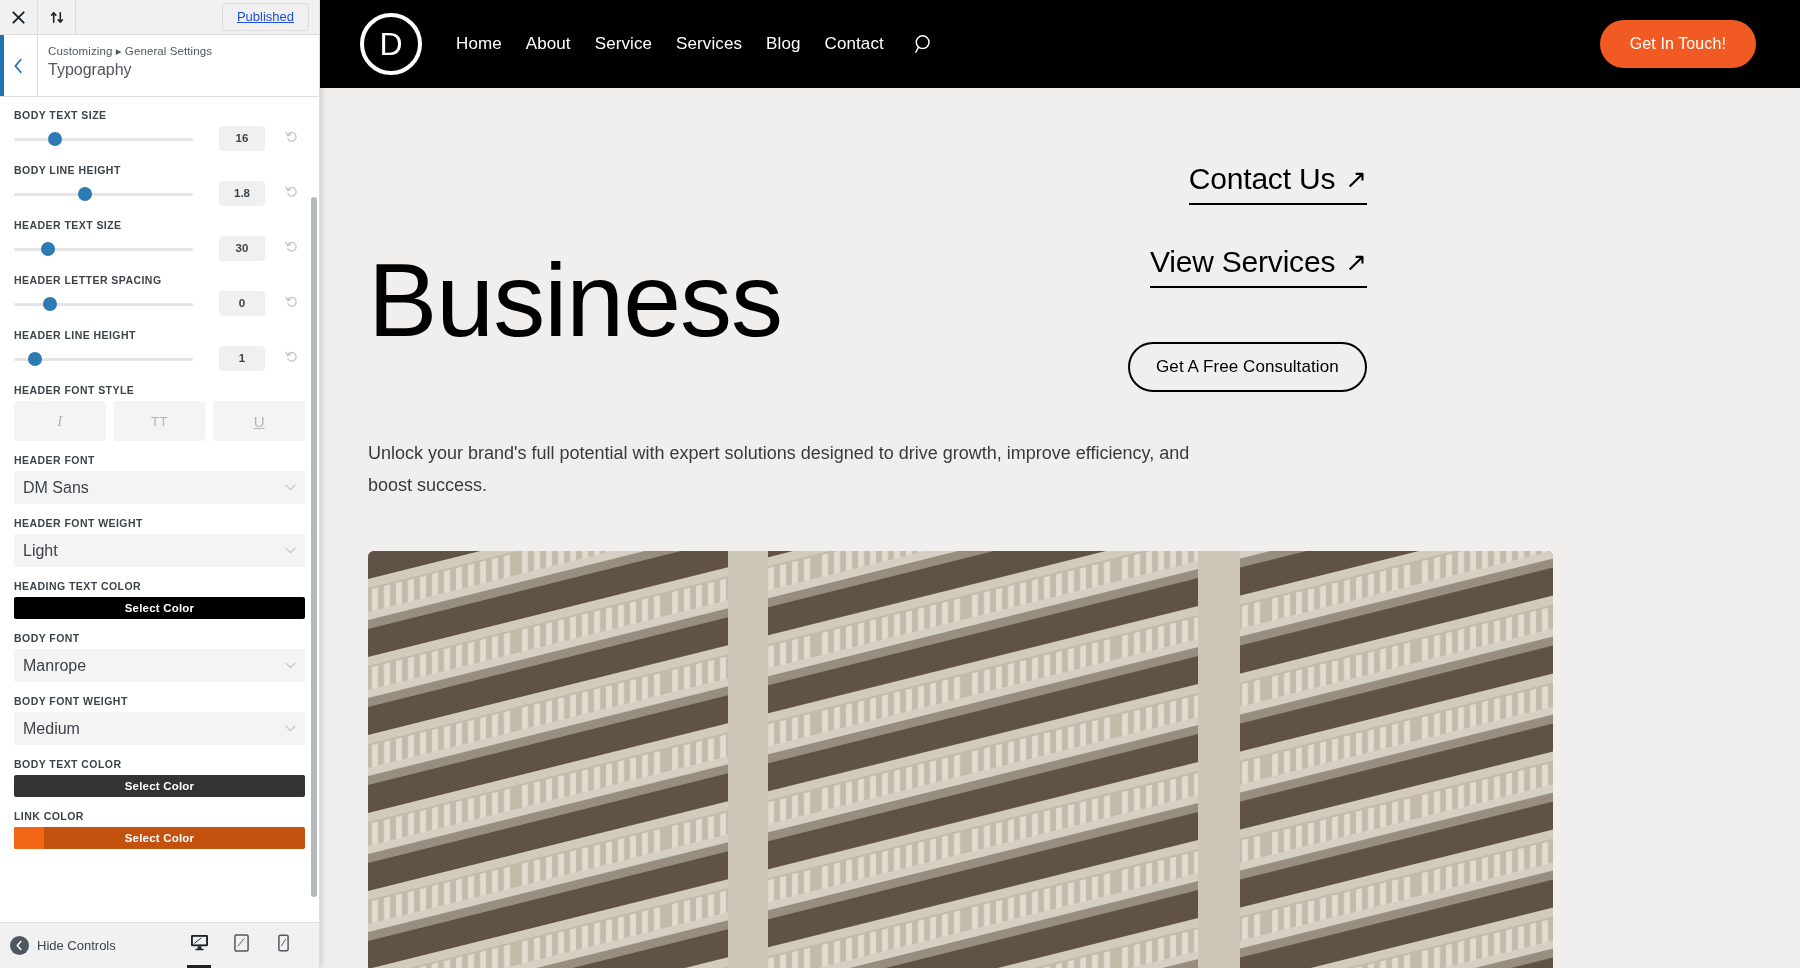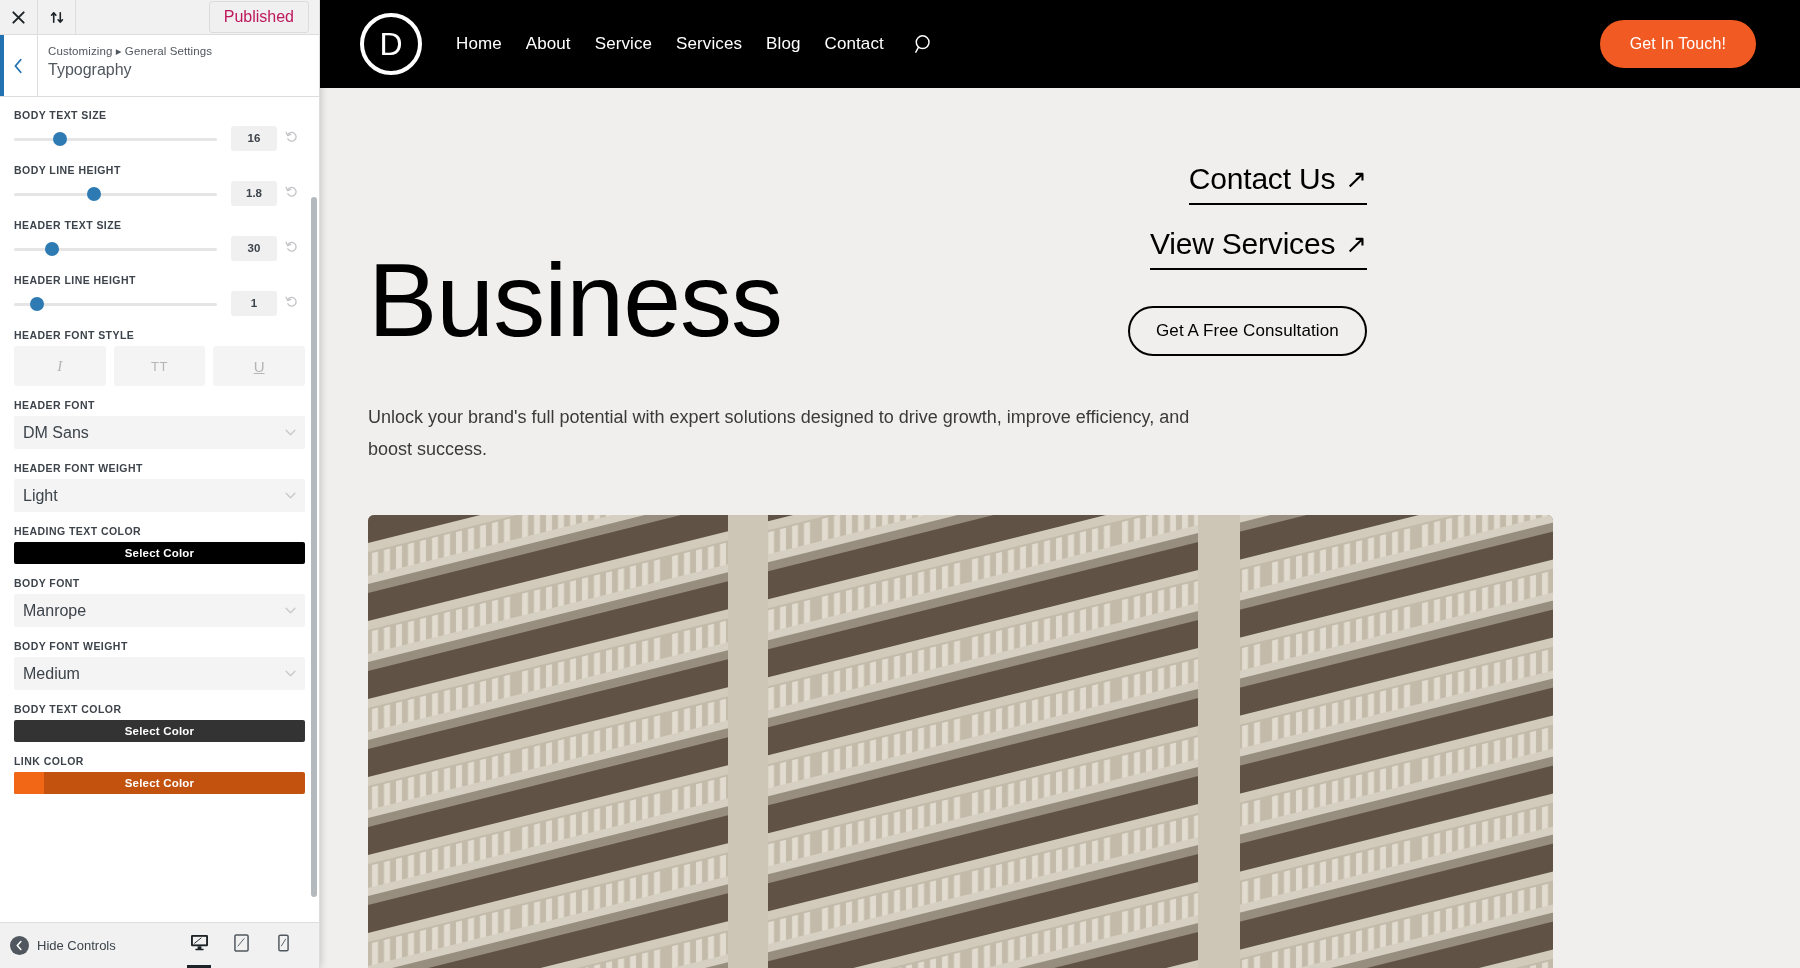--- a/index.html
+++ b/index.html
@@ -27,24 +27,25 @@
     display: flex; align-items: stretch;
   }
   .topbar-btn {
     width: 38px; display: flex; align-items: center; justify-content: center;
     border-right: 1px solid #ddd; cursor: pointer; color: #1d2327;
   }
   .topbar-btn svg { display: block; }
   .topbar-spacer { flex: 1; }
   .published-btn {
     align-self: center; margin-right: 10px;
-    background: #f0f0f1; color: #be185d;
+    background: #f0f0f1; color: #1d4ed8;
     border: 1px solid #dcdcde; border-radius: 3px;
-    font-size: 16px; padding: 5px 14px; line-height: 1.2;
+    font-size: 13px; padding: 5px 14px; line-height: 1.2;
     font-family: "Liberation Sans", sans-serif;
+    text-decoration: underline;
   }
 
   .cust-header {
     height: 62px; flex: 0 0 62px; background: #fff;
     border-bottom: 1px solid #ddd;
     display: flex; align-items: stretch;
   }
   .back-btn {
     width: 38px; flex: 0 0 38px;
     border-right: 1px solid #ddd;
@@ -72,21 +73,21 @@
   }
 
   .control { margin-bottom: 13px; }
   .ctl-label {
     font-size: 10.5px; font-weight: bold; color: #3c434a;
     letter-spacing: .45px; text-transform: uppercase;
     margin-bottom: 5px; display: block;
   }
 
   
-  .slider-row { display: flex; align-items: center; gap: 0; }
+  .slider-row { display: flex; align-items: center; gap: 12px; }
   .slider-track-wrap { flex: 1; position: relative; height: 14px; }
   .slider-track {
     position: absolute; left: 0; right: 8px; top: 6px; height: 3px;
     background: #e5e5e5; border-radius: 2px;
   }
   .slider-handle {
     position: absolute; top: 0; width: 14px; height: 14px;
     border-radius: 50%; background: #2e7ab3;
     transform: translateX(-50%);
   }
@@ -202,21 +203,21 @@
 
   .hero { padding: 56px 44px 0 48px; position: relative; height: 880px; }
   .hero-top { display: flex; align-items: flex-start; }
   .hero-heading {
     font-size: 104px; line-height: 1.0; font-weight: 300; color: #000;
     letter-spacing: -1px; max-width: 760px; flex: 1;
     font-family: "Liberation Sans", sans-serif;
   }
   .hero-actions {
     display: flex; flex-direction: column; align-items: flex-end;
-    gap: 22px; padding-top: 18px;
+    gap: 40px; padding-top: 18px;
   }
   .arrow-link {
     font-size: 30px; font-weight: 400; color: #000; cursor: pointer;
     border-bottom: 2px solid #000; padding-bottom: 7px;
     display: flex; align-items: center; gap: 10px; letter-spacing: -.2px;
   }
   .arrow-glyph { font-size: 26px; line-height: 1; }
   .outline-btn {
     border: 2px solid #000; border-radius: 999px; background: transparent;
     font-size: 17px; color: #000; padding: 13px 26px; cursor: pointer;
@@ -321,20 +322,36 @@
           <div class="slider-value">30</div>
           <div class="reset-btn">
             <svg width="14" height="14" viewBox="0 0 16 16">
                 <path d="M3 6 A5 5 0 1 1 3.2 10" stroke="#c3c4c7" stroke-width="1.5" fill="none" stroke-linecap="round"></path>
                 <path d="M1.2 2.6 L3.1 6.4 L6.6 5" stroke="#c3c4c7" stroke-width="1.5" fill="none" stroke-linecap="round" stroke-linejoin="round"></path>
               </svg>
           </div>
         </div>
       </div>
 
+      <div class="control">
+        <span class="ctl-label">Header Letter Spacing</span>
+        <div class="slider-row">
+          <div class="slider-track-wrap">
+            <div class="slider-track"></div>
+            <div class="slider-handle" style="left:19%"></div>
+          </div>
+          <div class="slider-value">0</div>
+          <div class="reset-btn">
+            <svg width="14" height="14" viewBox="0 0 16 16">
+                <path d="M3 6 A5 5 0 1 1 3.2 10" stroke="#c3c4c7" stroke-width="1.5" fill="none" stroke-linecap="round"></path>
+                <path d="M1.2 2.6 L3.1 6.4 L6.6 5" stroke="#c3c4c7" stroke-width="1.5" fill="none" stroke-linecap="round" stroke-linejoin="round"></path>
+              </svg>
+          </div>
+        </div>
+      </div>
 
       <div class="control">
         <span class="ctl-label">Header Line Height</span>
         <div class="slider-row">
           <div class="slider-track-wrap">
             <div class="slider-track"></div>
             <div class="slider-handle" style="left:11%"></div>
           </div>
           <div class="slider-value">1</div>
           <div class="reset-btn">

